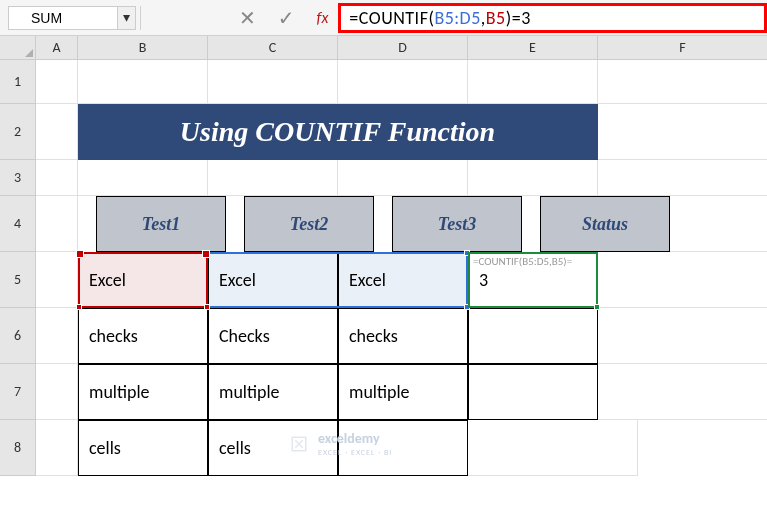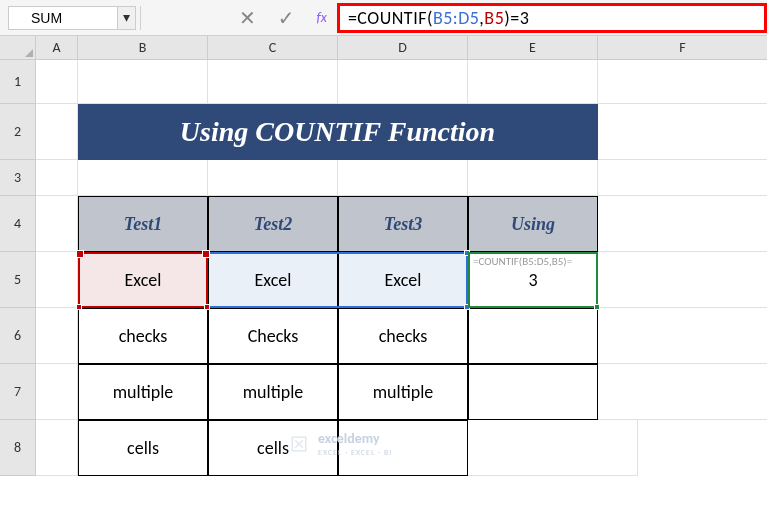--- a/index.html
+++ b/index.html
@@ -6,21 +6,21 @@
 body { font-family: Calibri, Arial, sans-serif; font-size: 14px; background: #fff; color: #333; width: 767px; height: 511px; overflow: hidden; position: relative; }
 
 
 .toolbar { display: flex; align-items: center; height: 36px; border-bottom: 1px solid #d0d0d0; background: #f5f5f5; }
 .namebox-wrap { display: flex; align-items: center; border-right: 1px solid #d0d0d0; padding: 0 4px 0 8px; }
 .namebox { width: 110px; height: 24px; border: 1px solid #ccc; background: #fff; padding: 2px 22px; font-size: 14px; }
 .namebox-arrow { width: 18px; height: 24px; border: 1px solid #ccc; border-left: none; background: #f0f0f0; display: flex; align-items: center; justify-content: center; }
 .toolbar-gap { width: 86px; }
 .fbar-btns { display: flex; align-items: center; gap: 22px; padding: 0 12px; color: #888; }
 .fbar-btns span { font-size: 20px; cursor: pointer; }
-.fx-label { font-style: italic; font-size: 14px; color: #8b5cf6; padding: 0 10px; }
+.fx-label { font-style: italic; font-size: 16px; color: #b91c1c; padding: 0 10px; }
 .formula-box { flex: 1; height: 30px; border: 3px solid #ff0000; background: #fff; display: flex; align-items: center; padding: 0 8px; font-size: 18px; letter-spacing: 0.5px; }
 .formula-box .eq { color: #000; }
 .formula-box .fn { color: #000000; }
 .formula-box .paren { color: #000; }
 .formula-box .range { color: #3a6fd8; }
 .formula-box .comma { color: #000; }
 .formula-box .ref { color: #c00000; }
 
 
 .sheet-wrap { position: relative; background: #fff; }
@@ -46,22 +46,22 @@
 .cA { width: 42px; }
 .cB, .cC, .cD, .cE { width: 130px; }
 .cF { width: 170px; }
 .r1 { height: 44px; } .r2 { height: 56px; } .r3 { height: 36px; } .r4 { height: 56px; }
 .r5, .r6, .r7, .r8 { height: 56px; }
 
 
 .banner { background: #2f4a78; color: #fff; font-family: Georgia, 'Times New Roman', serif; font-size: 28px; font-weight: 700; font-style: italic; justify-content: center; border-right: 1px solid #2f4a78; border-bottom: 1px solid #2f4a78; }
 
 
-.thead { background: #c0c4cc; color: #2f4a78; font-weight: 700; font-size: 18px; font-family: Georgia, serif; font-style: italic; justify-content: center; border: 1.5px solid #000; }
-.tcell { background: #fff; color: #000; font-size: 18px; padding: 14px 10px; border: 1.5px solid #000; justify-content: center; }
+.thead { background: #c0c4cc; color: #2f4a78; font-weight: 700; font-size: 18px; font-family: Georgia, serif; font-style: italic; justify-content: center; border: 1.5px solid #000; margin-left: 18px; }
+.tcell { background: #fff; color: #000; font-size: 18px; padding: 14px 10px; border: 1.5px solid #000; }
 
 
 .sel-red { position: absolute; border: 2px solid #c00000; pointer-events: none; }
 .sel-red::before, .sel-red::after { content:''; position:absolute; width:6px; height:6px; background:#c00000; border:1px solid #fff; }
 .sel-red-tl::before { top:-4px; left:-4px; } .sel-red-tl::after { top:-4px; right:-4px; }
 .sel-red-bl { position:absolute; width:6px; height:6px; background:#c00000; border:1px solid #fff; bottom:-4px; left:-4px; }
 .sel-red-br { position:absolute; width:6px; height:6px; background:#c00000; border:1px solid #fff; bottom:-4px; right:-4px; }
 .sel-blue { position: absolute; border: 2px solid #2f6fd8; pointer-events: none; }
 .sel-blue .sq { position:absolute; width:6px; height:6px; background:#2f6fd8; border:1px solid #fff; }
 .sel-green { position: absolute; border: 2px solid #1e8a3b; pointer-events: none; }
@@ -142,21 +142,21 @@
       <div class="cell cC"></div>
       <div class="cell cD"></div>
       <div class="cell cE"></div>
       <div class="cell cF"></div>
     </div>
     <div class="row r4">
       <div class="cell cA"></div>
       <div class="cell thead cB">Test1</div>
       <div class="cell thead cC">Test2</div>
       <div class="cell thead cD">Test3</div>
-      <div class="cell thead cE">Using</div>
+      <div class="cell thead cE">Status</div>
       <div class="cell cF"></div>
     </div>
     <div class="row r5">
       <div class="cell cA"></div>
       <div class="cell tcell cB" style="background:#f5e6e8">Excel</div>
       <div class="cell tcell cC" style="background:#eaf0f8">Excel</div>
       <div class="cell tcell cD" style="background:#eaf0f8">Excel</div>
       <div class="cell tcell cE" style="position:relative">
         <span class="faint-formula">=COUNTIF(B5:D5,B5)=</span>
         <span>3</span>

